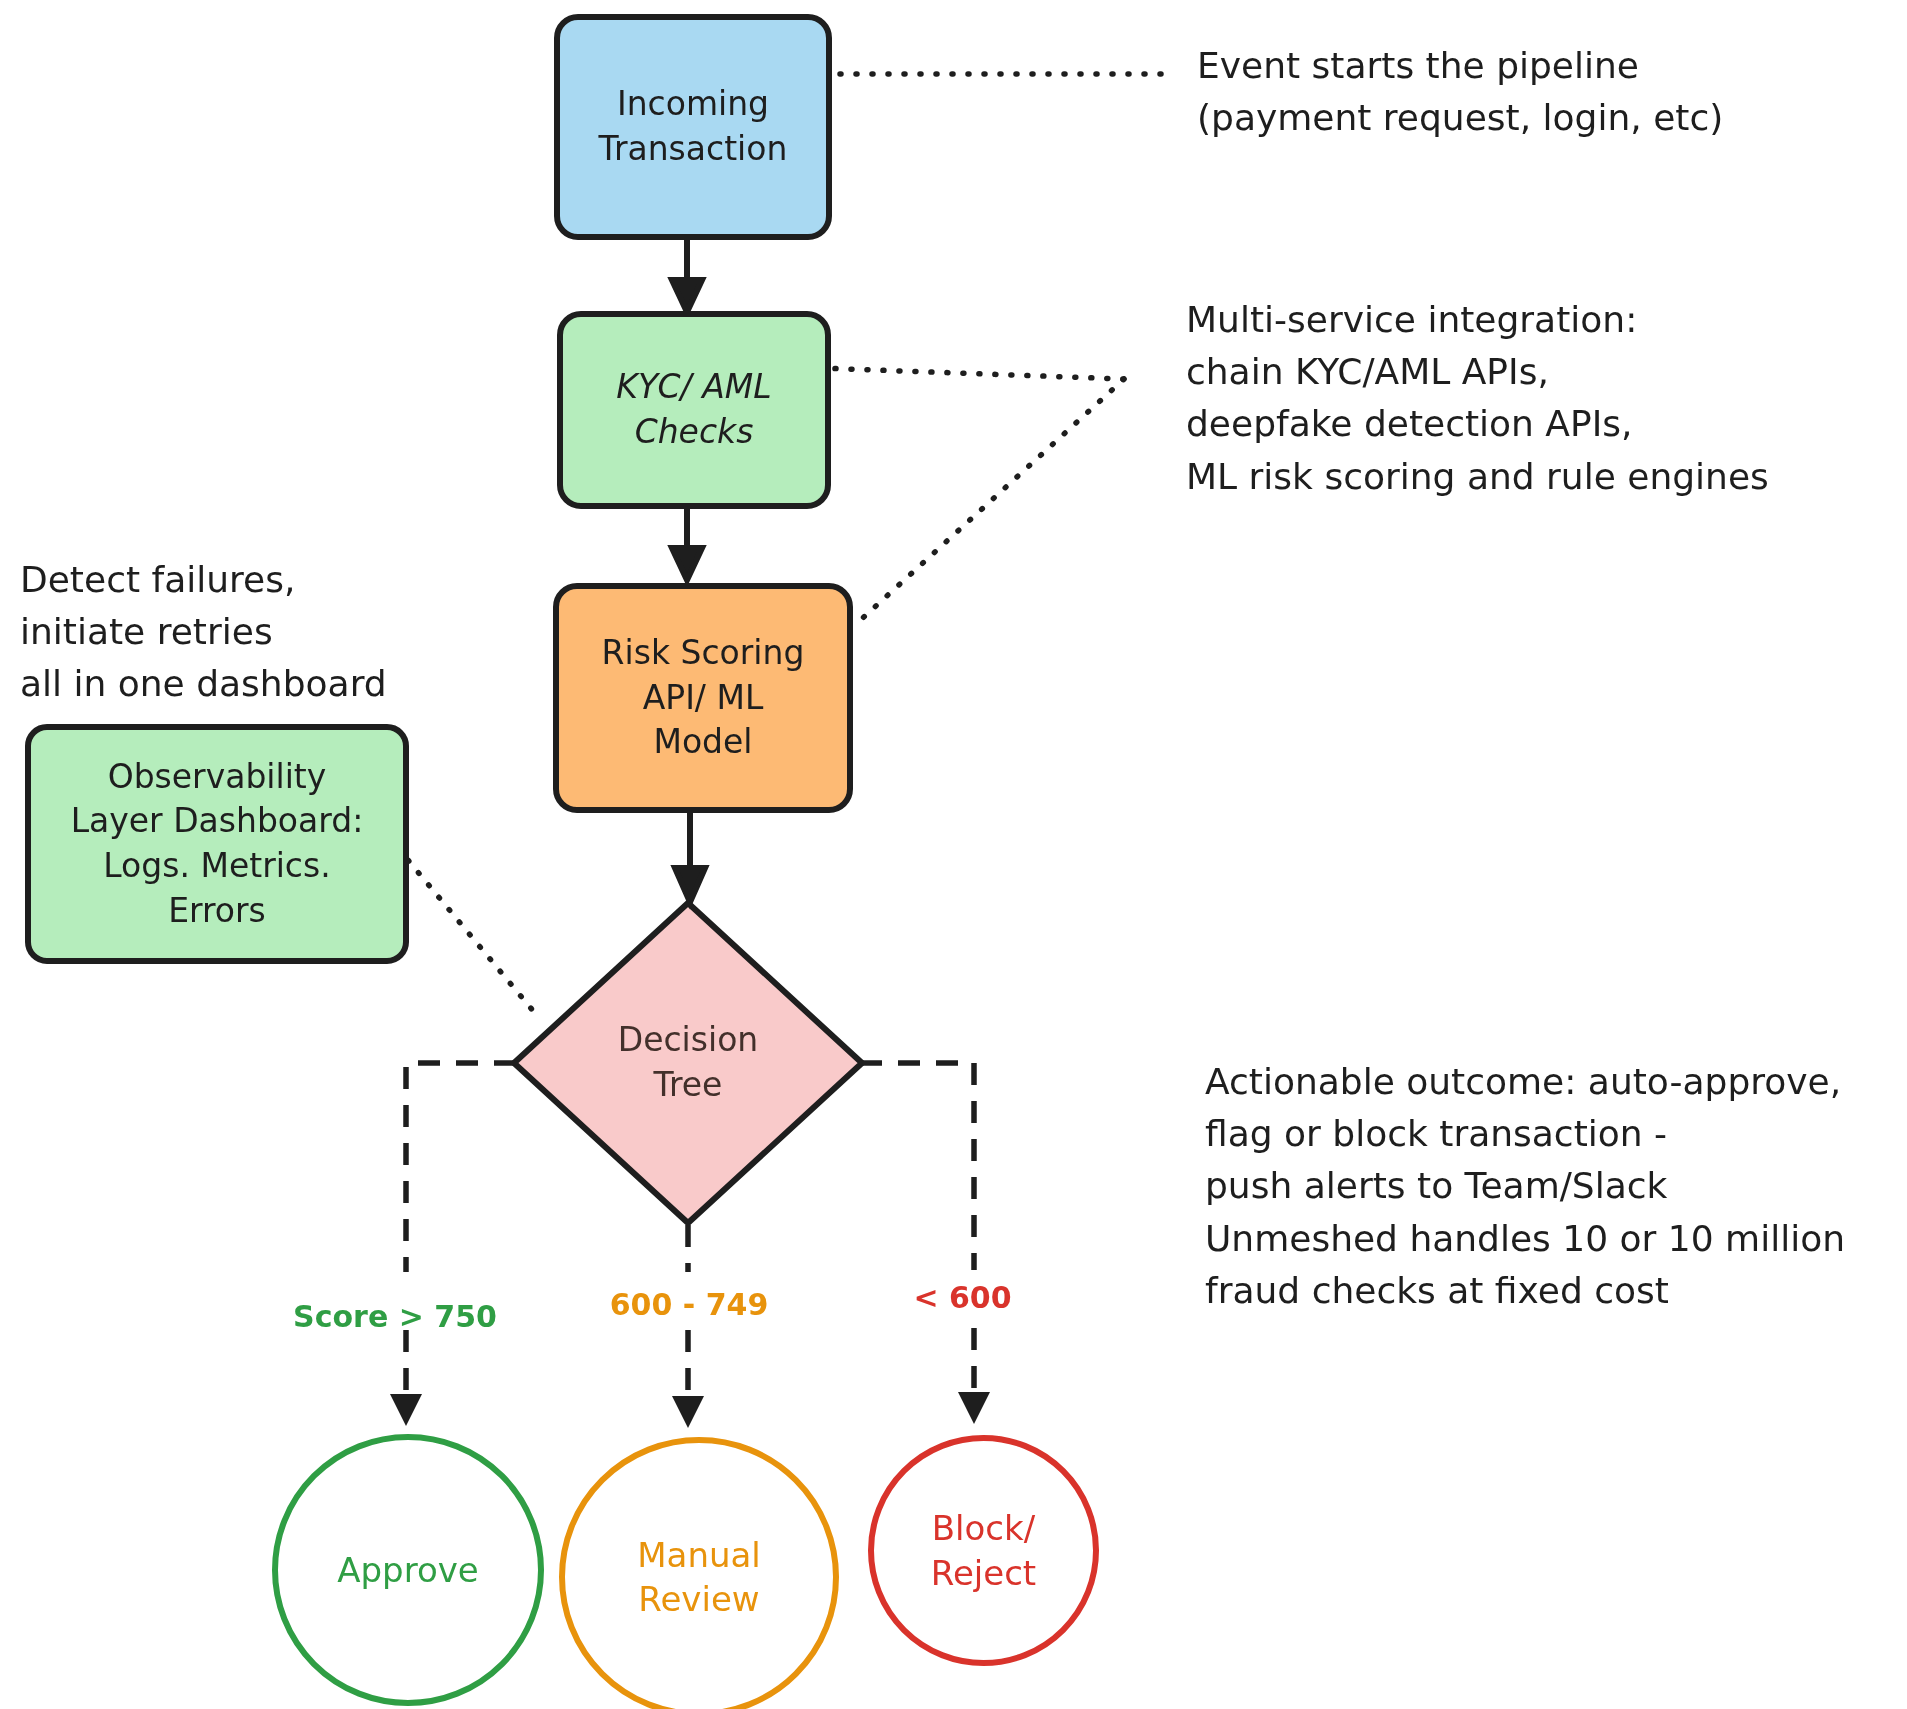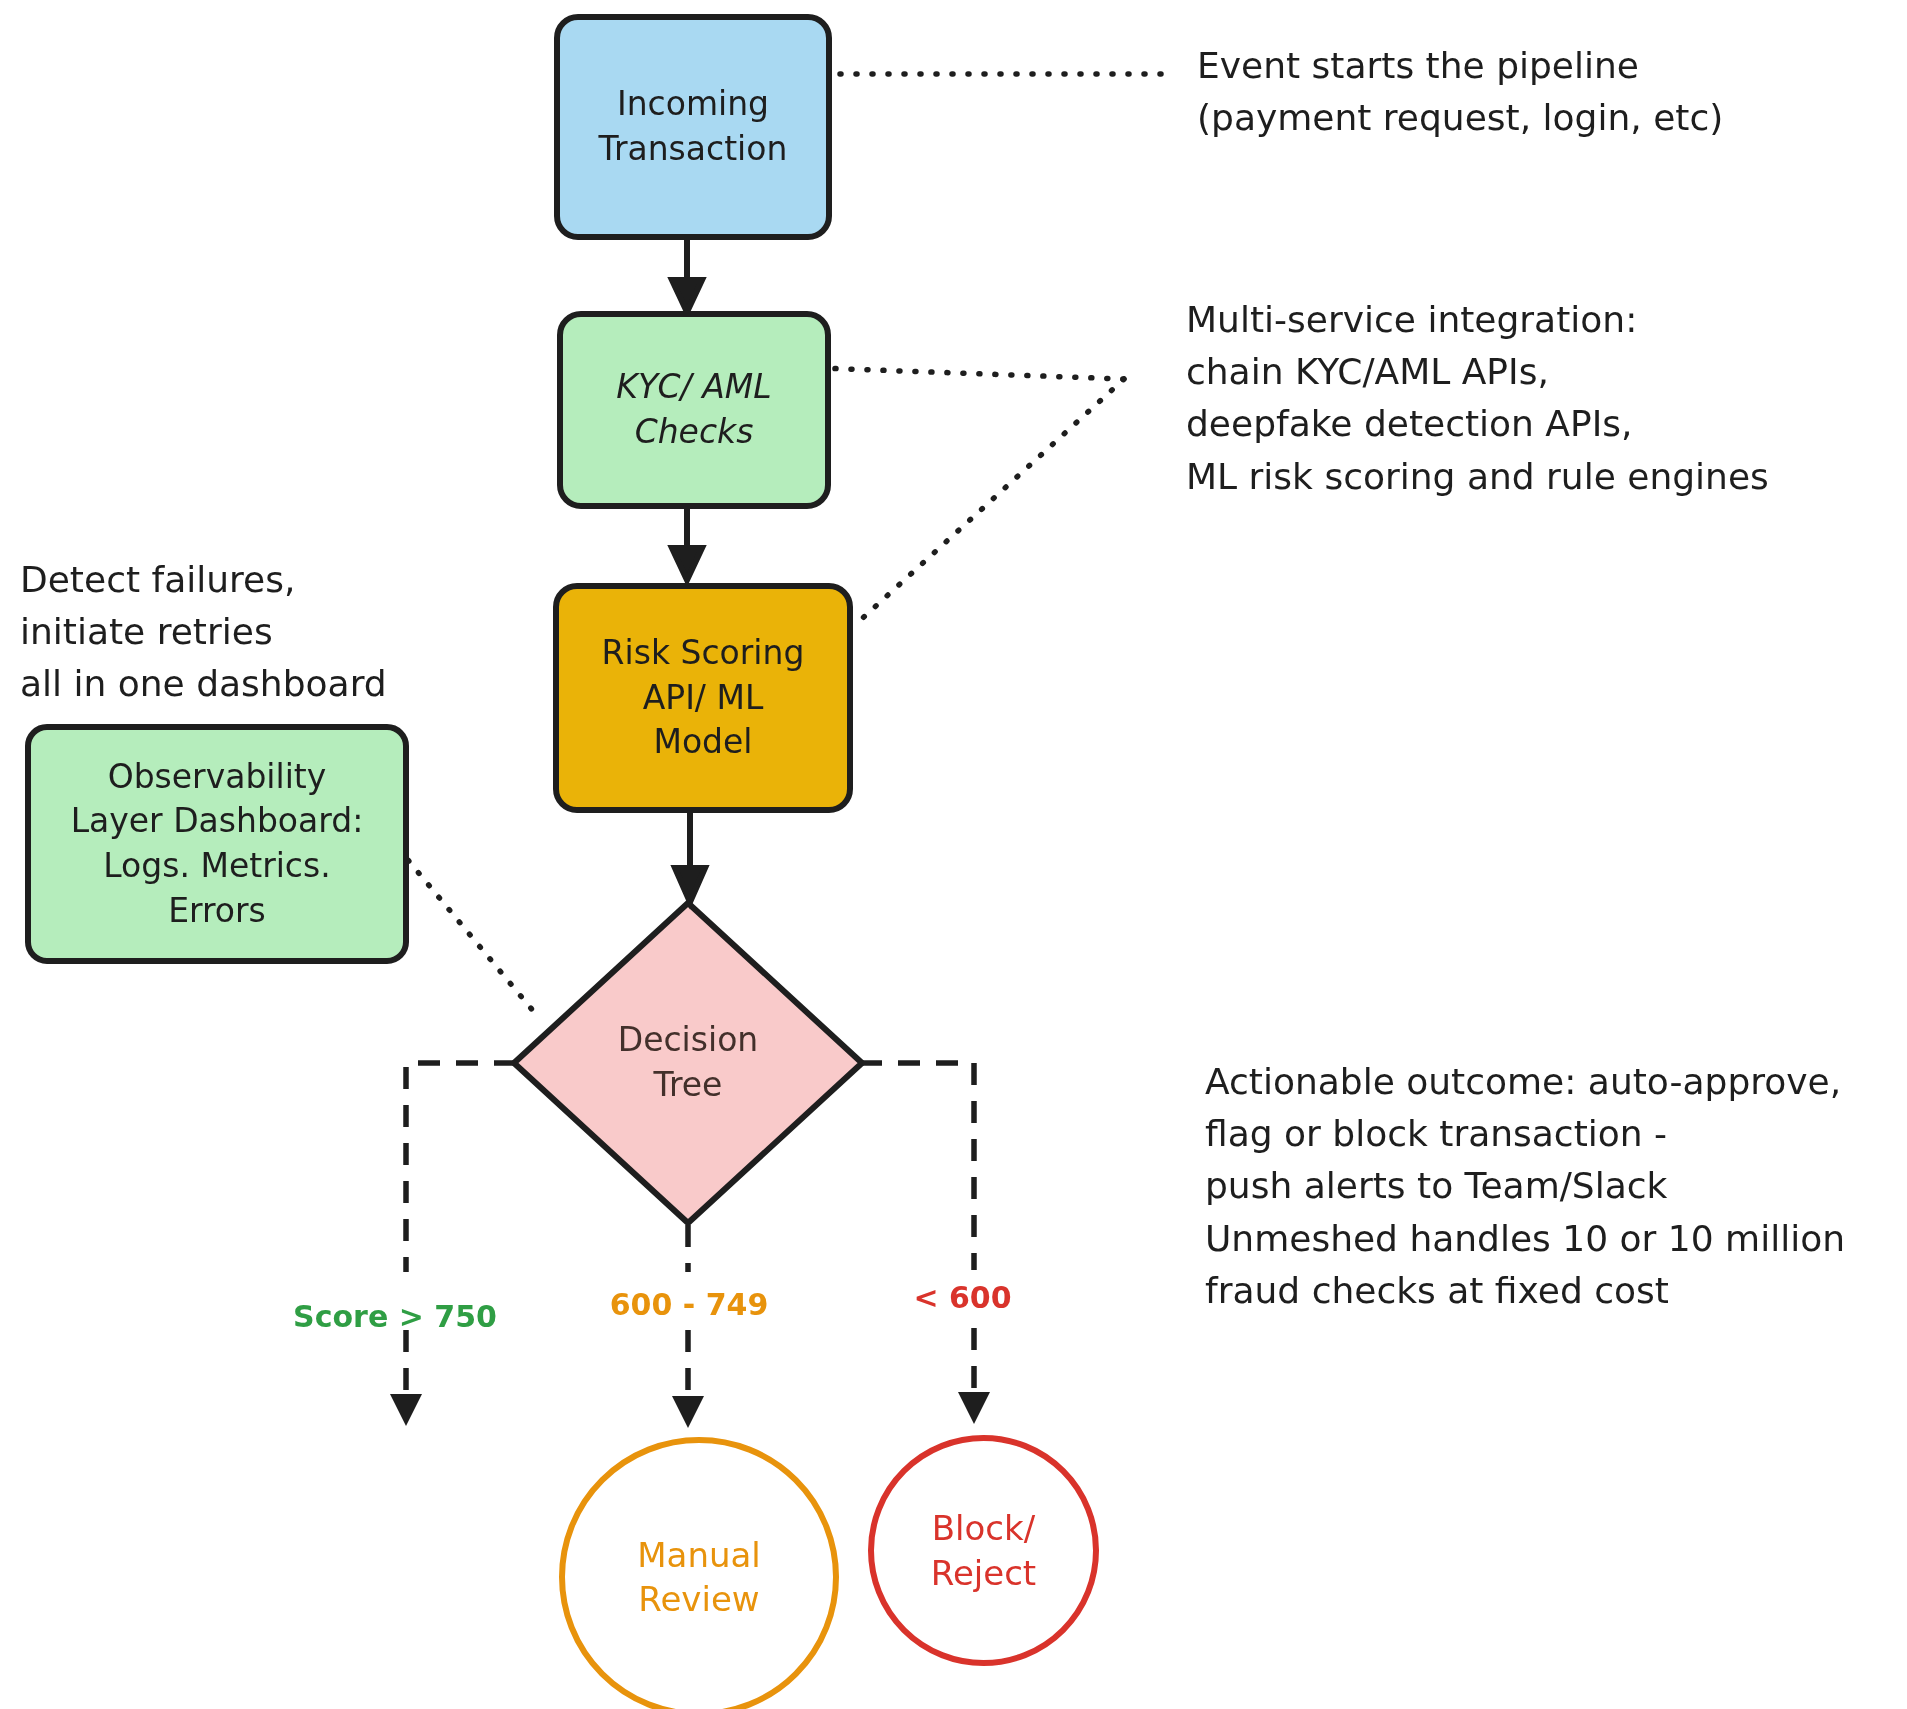--- a/index.html
+++ b/index.html
@@ -7,21 +7,21 @@
   #canvas{position:relative;width:1907px;height:1709px;overflow:hidden;background:#ffffff;}
   #connector-layer{position:absolute;left:0;top:0;width:1907px;height:1709px;}
 
   .node{
     position:absolute;display:flex;align-items:center;justify-content:center;
     text-align:center;white-space:pre-line;border:6px solid #1e1e1e;
     border-radius:24px;font-size:33px;line-height:1.35;font-weight:400;
   }
   .node-incoming{left:554px;top:14px;width:266px;height:214px;background:#a9d9f2;}
   .node-kyc{left:557px;top:311px;width:262px;height:186px;background:#b5edbc;font-style:italic;}
-  .node-risk{left:553px;top:583px;width:288px;height:218px;background:#eab308;}
+  .node-risk{left:553px;top:583px;width:288px;height:218px;background:#fdba74;}
   .node-observability{left:25px;top:724px;width:372px;height:228px;background:#b5edbc;border-radius:22px;}
 
   .decision-label{
     position:absolute;left:538px;top:1000px;width:300px;height:126px;
     display:flex;align-items:center;justify-content:center;text-align:center;
     white-space:pre-line;font-size:33px;line-height:1.35;color:#43302b;
   }
 
   .terminal{
     position:absolute;border-radius:50%;display:flex;align-items:center;justify-content:center;
@@ -97,20 +97,21 @@
 
   <div class="node node-observability">Observability
 Layer Dashboard:
 Logs. Metrics.
 Errors</div>
 
   <div class="branch-label branch-approve">Score &gt; 750</div>
   <div class="branch-label branch-review">600 - 749</div>
   <div class="branch-label branch-block">&lt; 600</div>
 
+  <div class="terminal terminal-approve">Approve</div>
   <div class="terminal terminal-review">Manual
 Review</div>
   <div class="terminal terminal-block">Block/
 Reject</div>
 
   <div class="note note-event">Event starts the pipeline
 (payment request, login, etc)</div>
   <div class="note note-integration">Multi-service integration:
 chain KYC/AML APIs,
 deepfake detection APIs,

